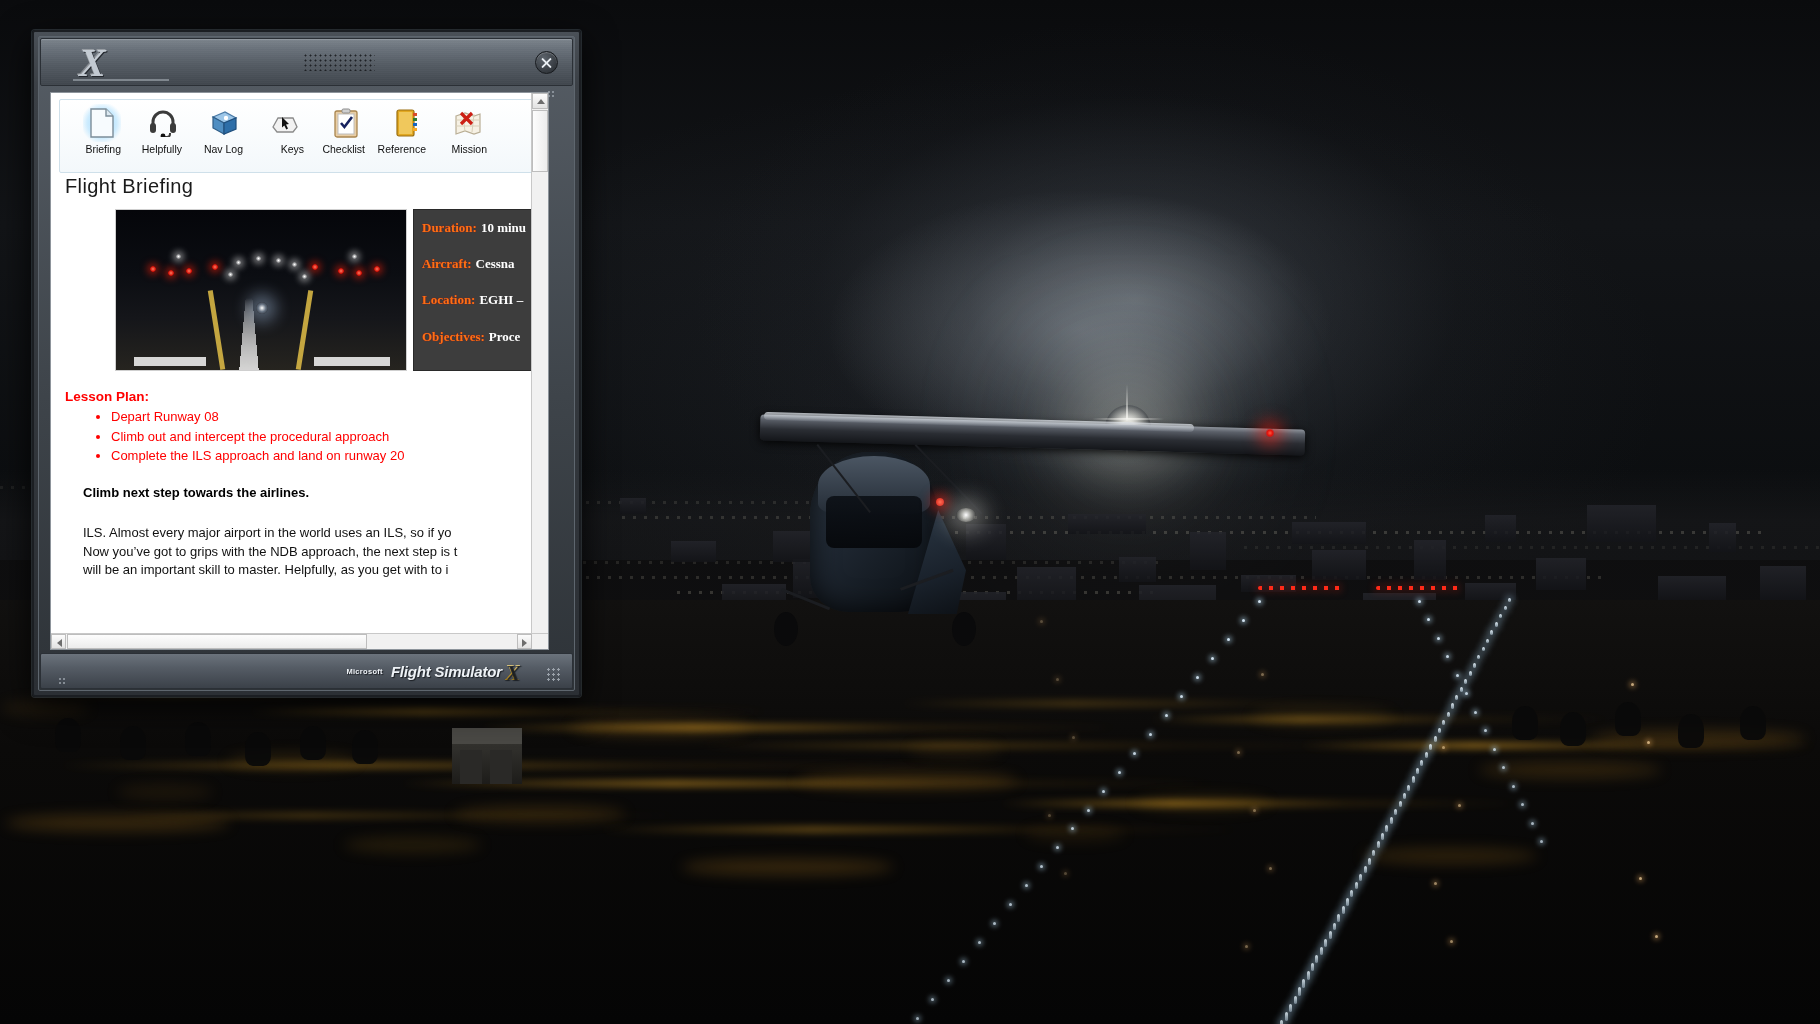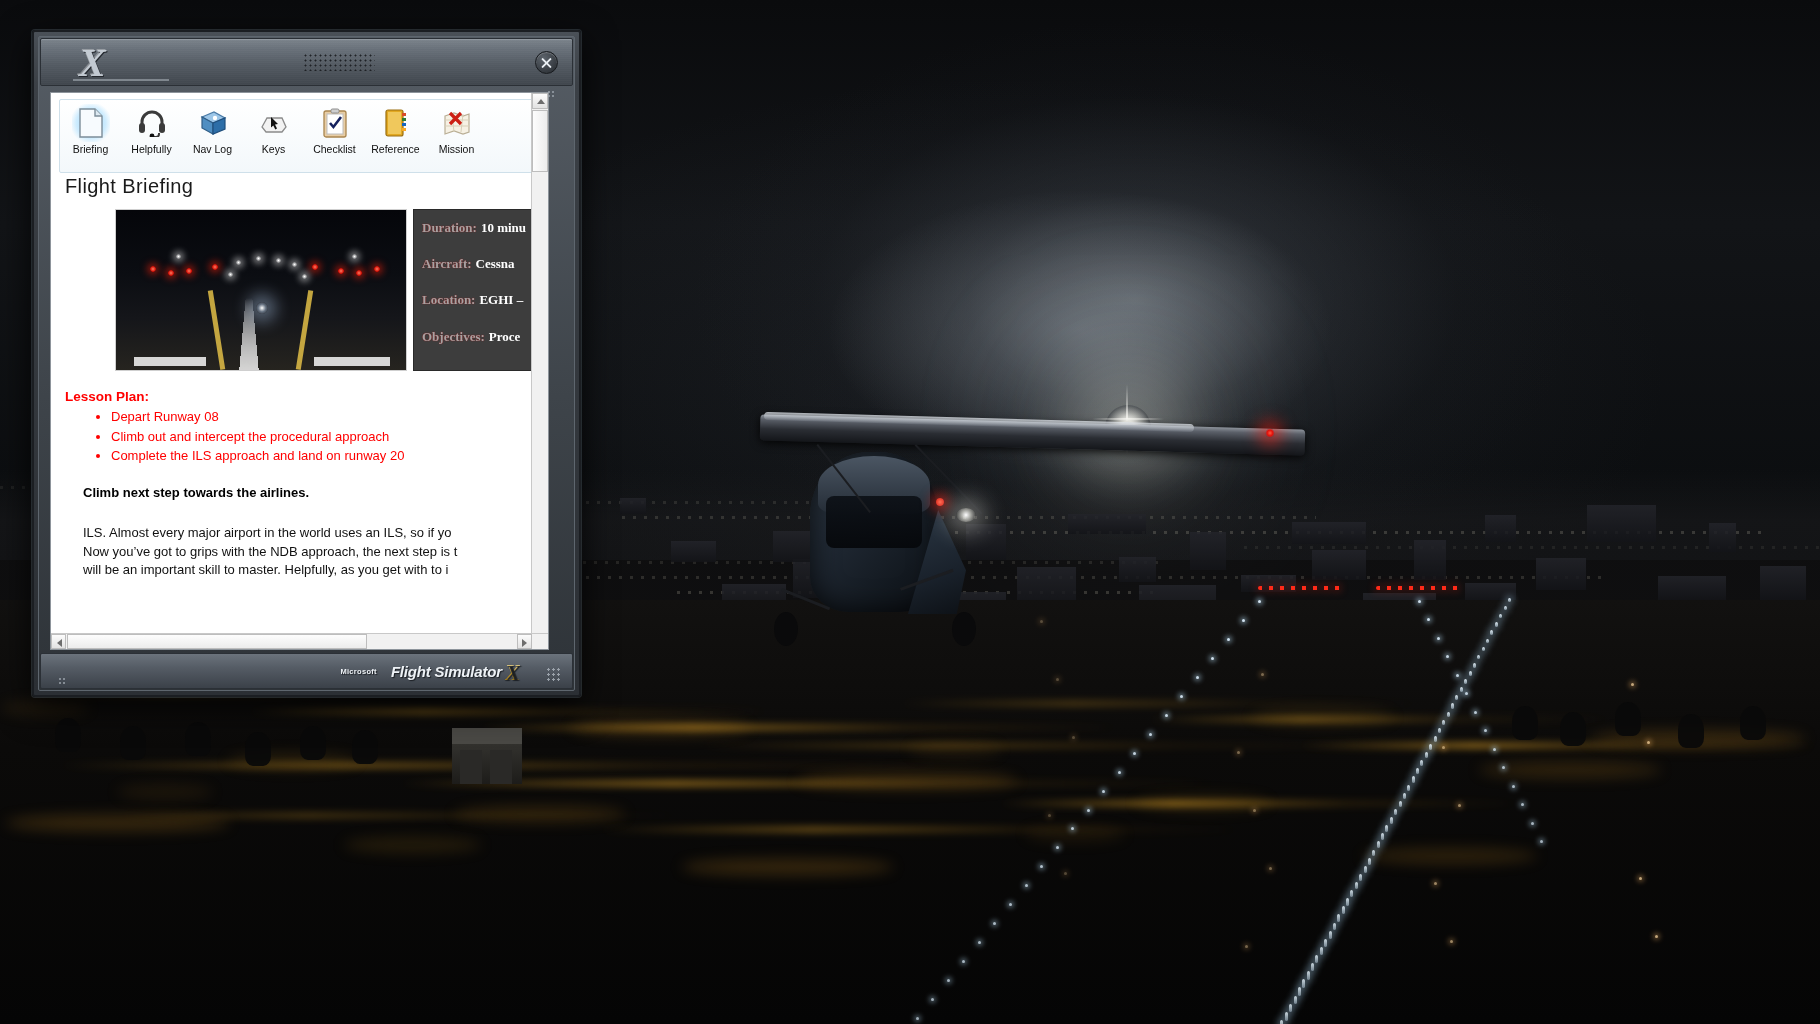--- a/index.html
+++ b/index.html
@@ -106,41 +106,41 @@
   .closebtn:before,.closebtn:after{content:"";position:absolute;left:4px;top:9.5px;width:13px;height:2px;background:#e9eef3;border-radius:1px;}
   .closebtn:before{transform:rotate(45deg);}
   .closebtn:after{transform:rotate(-45deg);}
 
   .page{position:absolute;left:16px;top:60px;width:497px;height:556px;background:#fff;
         border:1px solid #8d949b;box-shadow:inset 0 0 0 1px #fff;overflow:hidden;}
 
   .toolbar{position:absolute;left:8px;top:6px;width:481px;height:68px;
            background:linear-gradient(180deg,#ffffff,#f3f8fb);
            border:1px solid #cfe0ea;border-radius:2px;display:flex;align-items:flex-start;padding-top:4px;}
-  .tool{width:61px;display:flex;flex-direction:column;align-items:center;cursor:pointer;}
+  .tool{width:61px;display:flex;flex-direction:column;align-items:flex-end;cursor:pointer;}
   .tool .ic{width:38px;height:38px;display:flex;align-items:center;justify-content:center;}
   .tool .lbl{font-size:10.5px;color:#101010;margin-top:1px;white-space:nowrap;}
   .tool.sel .ic{background:radial-gradient(ellipse at center,rgba(150,215,255,.95) 0%,rgba(150,215,255,.45) 55%,rgba(150,215,255,0) 78%);border-radius:5px;}
 
   .h1{position:absolute;left:14px;top:82px;font-size:20px;color:#1a1a1a;letter-spacing:.4px;}
 
   .photo{position:absolute;left:64px;top:116px;width:290px;height:160px;
          background:linear-gradient(180deg,#05060a 0%,#0b0d12 40%,#15161a 68%,#26241f 100%);
          border:1px solid #cfcfcf;overflow:hidden;}
   .ph-dot{position:absolute;border-radius:50%;}
   .ph-rwy{position:absolute;left:44%;top:34%;width:10px;height:66%;
           background:linear-gradient(180deg,rgba(255,255,255,.0),rgba(245,245,245,.85));
           transform:perspective(90px) rotateX(58deg);}
   .ph-ylw{position:absolute;bottom:0;height:50%;width:5px;background:rgba(226,190,70,.85);filter:blur(.4px);}
   .ph-white{position:absolute;bottom:4px;height:9px;background:rgba(240,240,240,.88);filter:blur(.5px);}
 
   .infobox{position:absolute;left:362px;top:116px;width:135px;height:160px;
            background:#3d3d3d;border:1px solid #2a2a2a;overflow:hidden;}
   .inf-row{position:absolute;left:8px;white-space:nowrap;font-family:"Liberation Serif",serif;}
-  .inf-k{color:#a3a3a3;font-weight:700;font-size:13px;text-shadow:0 0 1px #b00000;}
+  .inf-k{color:#f97316;font-weight:700;font-size:13px;text-shadow:0 0 1px #b00000;}
   .inf-v{color:#ffffff;font-weight:700;font-size:13px;}
 
   .lesson{position:absolute;left:14px;top:296px;width:470px;}
   .lesson h2{margin:0;font-size:13.5px;font-weight:700;color:#ff0000;}
   .lesson ul{margin:3px 0 0 0;padding-left:46px;list-style:disc;}
   .lesson li{color:#ff0000;font-size:13px;line-height:19.5px;}
   .lesson li::marker{font-size:13px;}
 
   .body{position:absolute;left:32px;top:392px;width:470px;color:#111;}
   .body .lead{font-size:13px;font-weight:700;color:#000;}
@@ -159,21 +159,21 @@
   .hs-btn.l{left:0;} .hs-btn.r{right:16px;}
   .hs-arrow{position:absolute;top:4px;width:0;height:0;border-top:4px solid transparent;border-bottom:4px solid transparent;}
   .l .hs-arrow{left:5px;border-right:5px solid #6d6d6d;}
   .r .hs-arrow{left:4px;border-left:5px solid #6d6d6d;}
   .hs-thumb{position:absolute;left:16px;top:0;width:300px;height:15px;background:linear-gradient(180deg,#fdfdfd,#ececec);border:1px solid #bdbdbd;box-sizing:border-box;cursor:pointer;}
 
   .footer{position:absolute;left:6px;bottom:6px;right:6px;height:34px;border-radius:2px;
           background:linear-gradient(180deg,#6b737c 0%,#555c65 40%,#3b4149 100%);border:1px solid #2b3036;}
   .fs-logo{position:absolute;right:52px;top:6px;font-style:italic;font-weight:700;font-size:15px;
            color:#eef2f6;text-shadow:1px 1px 1px #1b1f24;white-space:nowrap;letter-spacing:-.2px;}
-  .fs-ms{font-size:7.5px;font-style:normal;letter-spacing:.3px;vertical-align:3px;margin-right:14px;}
+  .fs-ms{font-size:7.5px;font-style:normal;letter-spacing:.3px;vertical-align:3px;margin-right:8px;}
   .fs-x{font-family:"Liberation Serif",serif;font-size:23px;
         background:linear-gradient(180deg,#fff4c0,#c89a22 55%,#8d6a12);
         -webkit-background-clip:text;background-clip:text;color:transparent;vertical-align:-3px;margin-left:3px;}
   .grip-dots{position:absolute;right:10px;bottom:5px;width:16px;height:16px;
              background-image:radial-gradient(circle,#aeb6be 1px,rgba(0,0,0,0) 1.2px);background-size:5px 5px;opacity:.8;}
   .corner{position:absolute;width:8px;height:8px;background-image:radial-gradient(circle,#9aa2aa 1px,rgba(0,0,0,0) 1.2px);background-size:4px 4px;opacity:.75;}
 </style>
 </head>
 <body>
 

